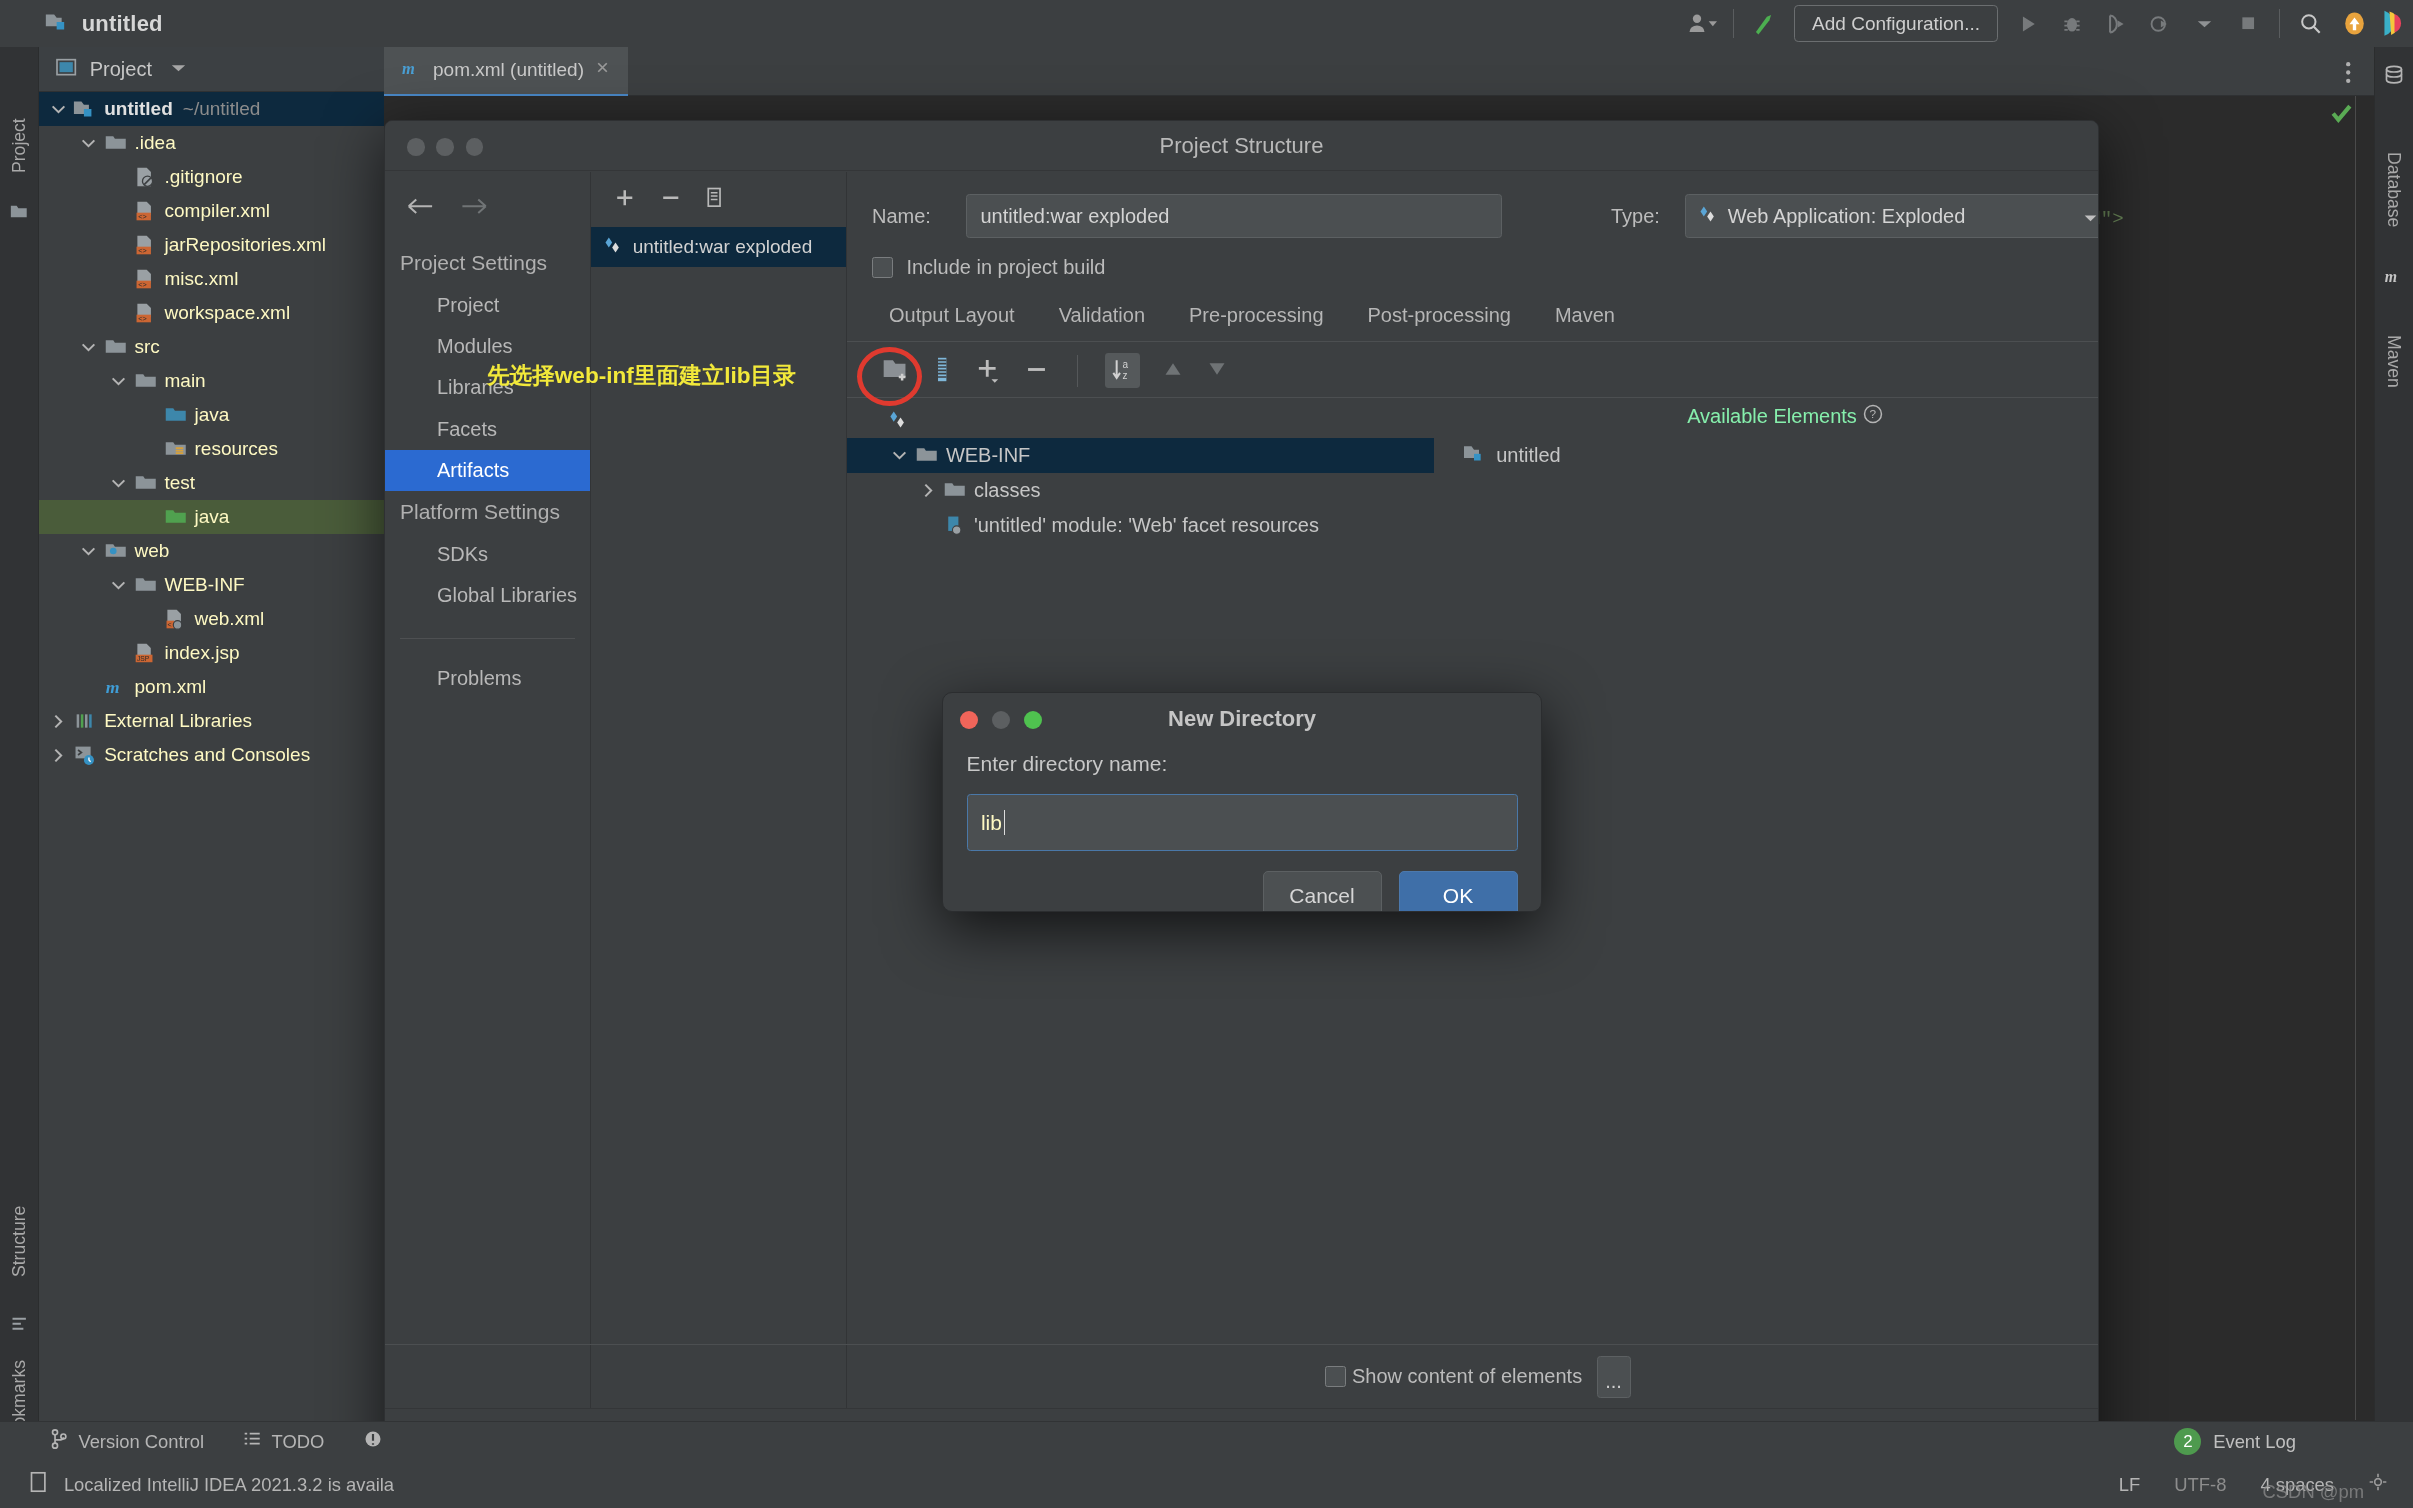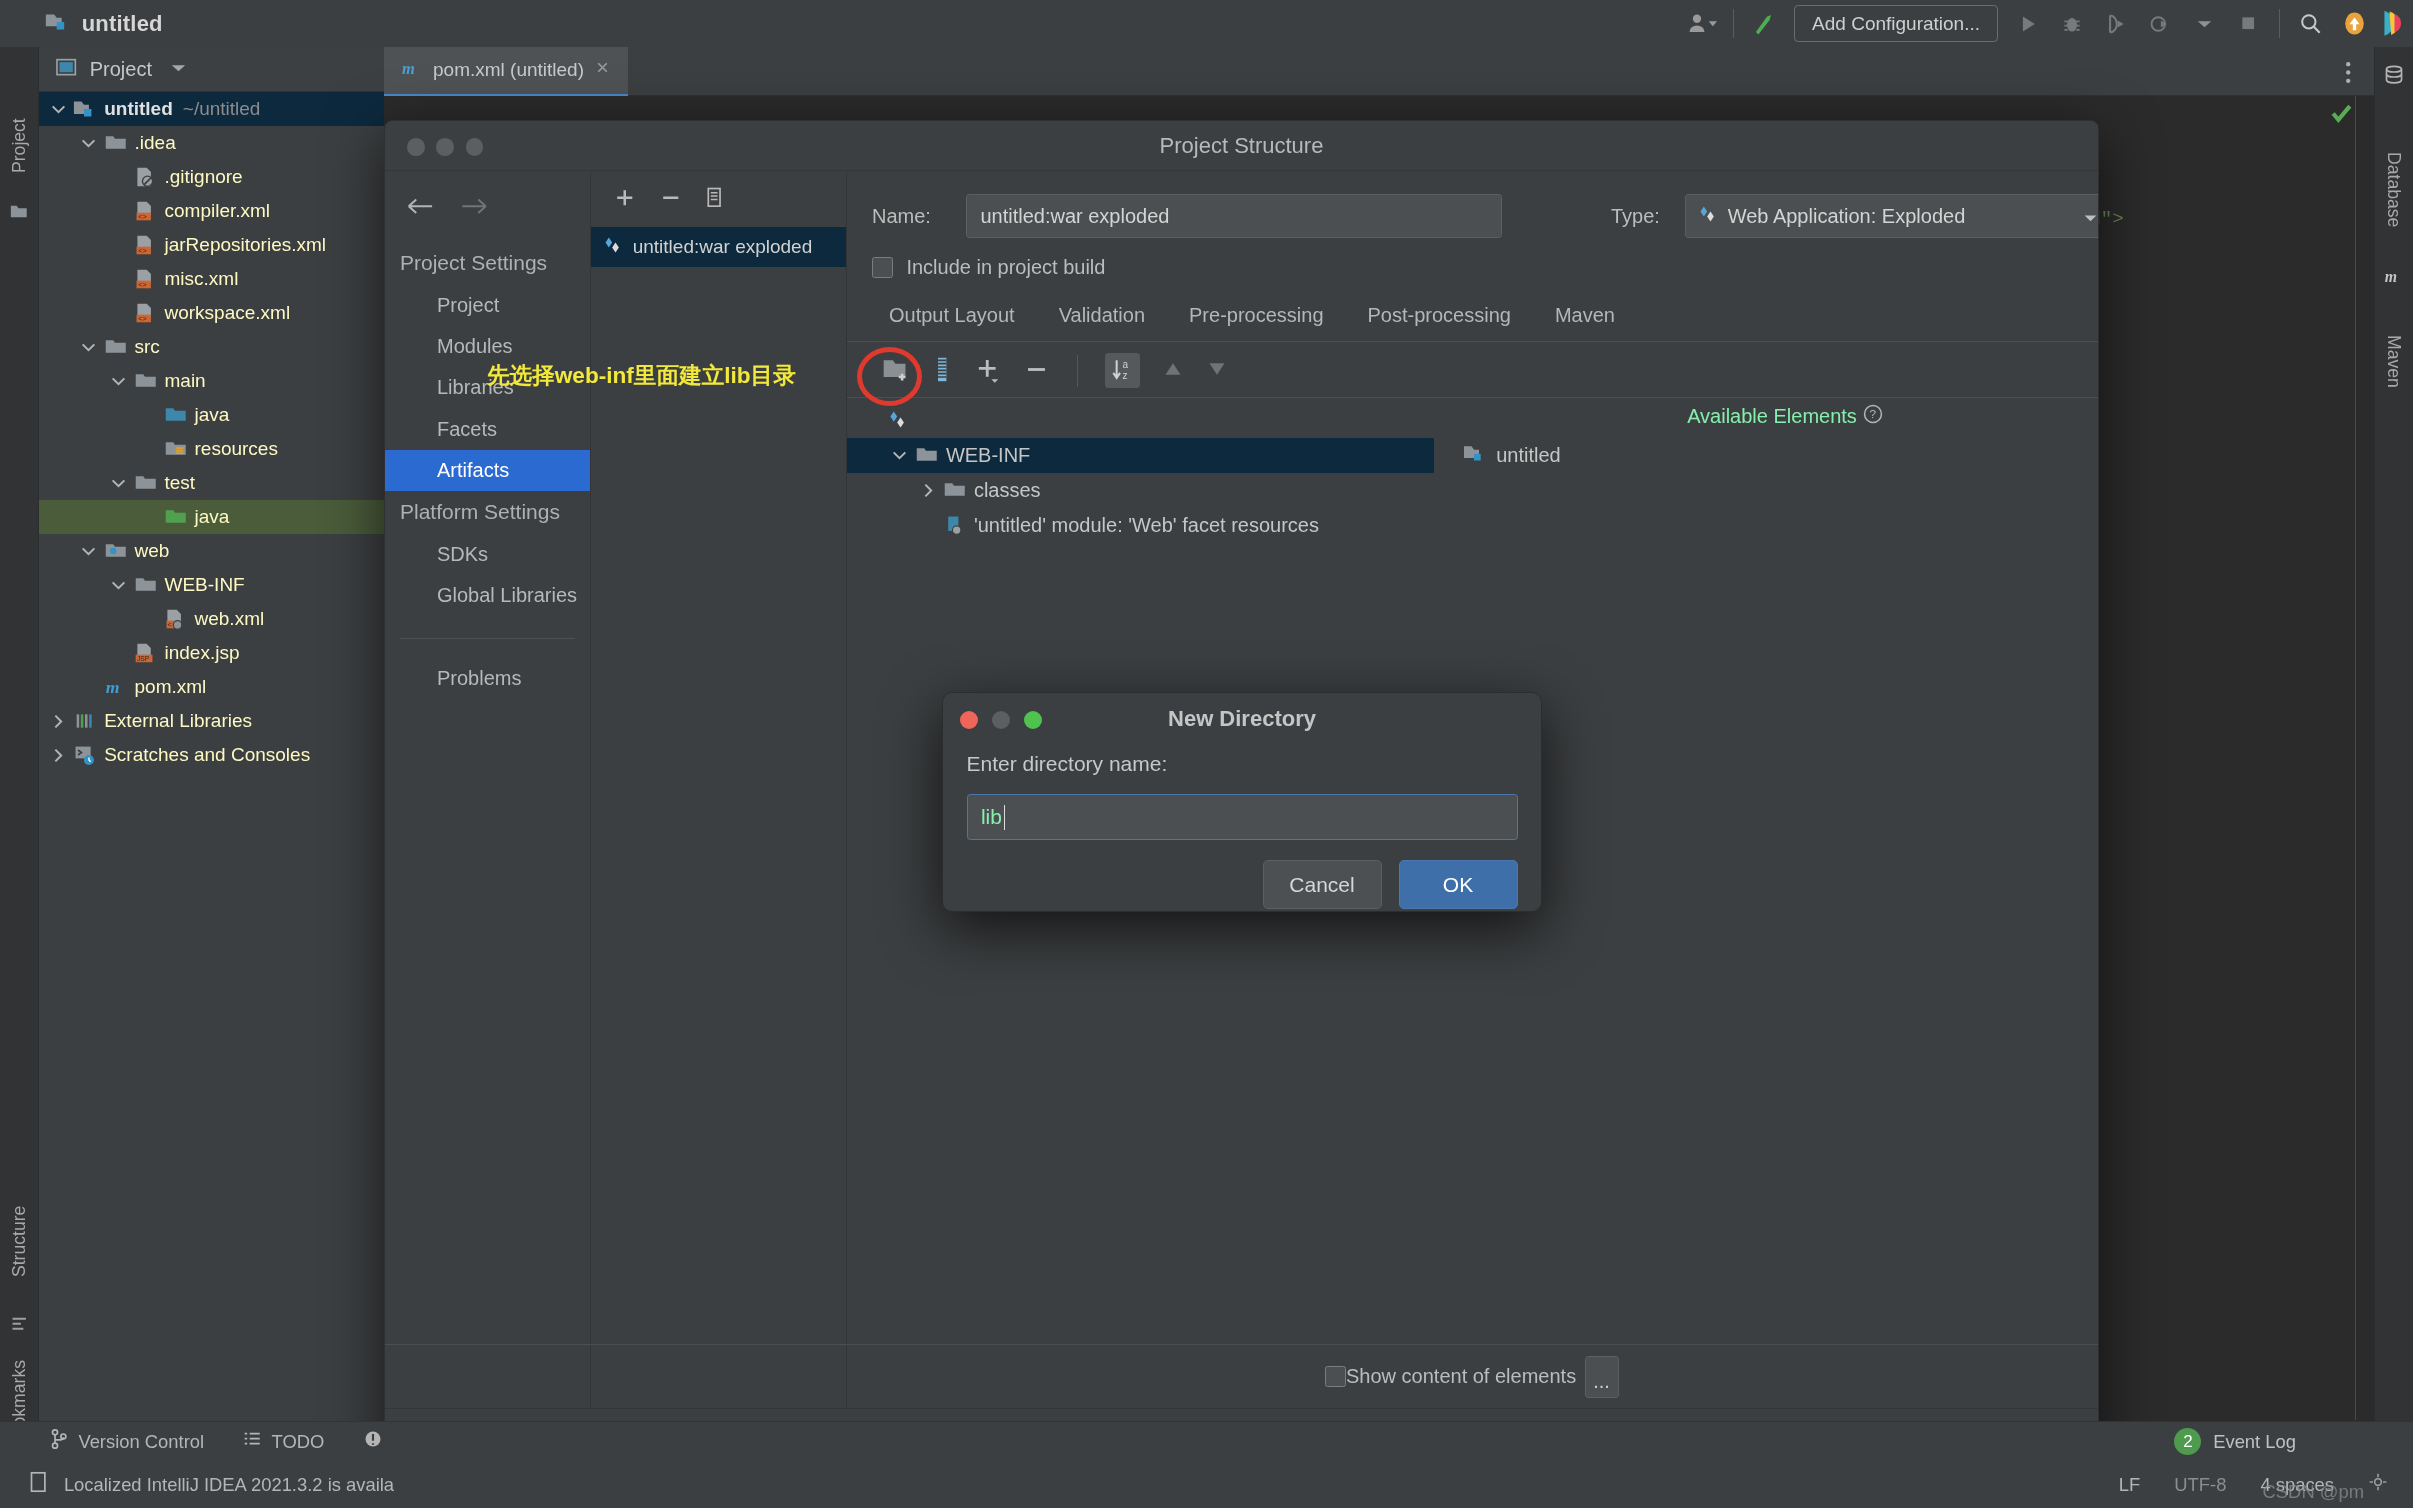--- a/index.html
+++ b/index.html
@@ -202,21 +202,21 @@
   .avail { flex: 1 1 auto; padding-top: 5px; }
   .avail-head {
     display: flex; align-items: center; justify-content: center; gap: 5px;
     font-size: 20px; color: #86efac; padding-bottom: 13.4px;
   }
   .avail-item { display: flex; align-items: center; gap: 11.7px; font-size: 20px; color: #c6c6c6; padding-left: 28.5px;}
 
   .ps-foot-chk {
     position: absolute; left: 0; right: 0; bottom: 92px; height: 64px;
     border-top: 0.8px solid #4c4f51; display: flex; align-items: center;
-    padding-left: 940px; gap: 0;
+    padding-left: 940px; gap: 6px;
   }
   .ellipsis-btn {
     width: 34px; height: 42px; background: #4b4f51; border: 0.8px solid #5c6062;
     border-radius: 3.4px; display: flex; align-items: flex-end; justify-content: center;
     font-size: 20px; color: #cfcfcf; padding-bottom: 3.4px; margin-left: 8.4px;
   }
 
   .ps-footer {
     position: absolute; left: 0; right: 0; bottom: 0; height: 92px;
     background: #3c3f41; border-top: 0.8px solid #343638;
@@ -243,23 +243,23 @@
     box-shadow: 0 17px 59px rgba(0,0,0,.7); overflow: hidden;
   }
   .nd-title {
     height: 52px; position: relative; display: flex; align-items: center; justify-content: center;
     font-size: 22px; font-weight: bold; color: #c5c5c5;
   }
   .nd-dots { position: absolute; left: 17px; top: 17.6px; display: flex; gap: 13.4px; }
   .nd-dot { width: 18.4px; height: 18.4px; border-radius: 50%; }
   .nd-label { font-size: 21px; color: #c8c8c8; padding: 6.7px 0 0 23.5px; }
   .nd-input {
-    margin: 18.4px 23.5px 0 23.5px; height: 46px; background: #4b4f51;
+    margin: 18.4px 23.5px 0 23.5px; height: 57px; background: #4b4f51;
     border: 1.7px solid #4a78a8; border-radius: 3.4px; display: flex; align-items: center;
-    padding: 0 13.4px; font-size: 21px; color: #86efac;
+    padding: 0 13.4px; font-size: 21px; color: #fef9c3;
   }
   .caret {
     display: inline-block; width: 1.7px; height: 25px; background: #dcdcdc; margin-left: 1.7px;
   }
   .nd-btns { display: flex; justify-content: flex-end; gap: 17px; padding: 20px 23.5px 0 0; }
   .nd-btn {
     min-width: 119px; height: 49px; border-radius: 5px; background: #4c5052;
     border: 0.8px solid #5c6062; display: flex; align-items: center; justify-content: center;
     font-size: 21px; color: #d6d6d6;
   }

